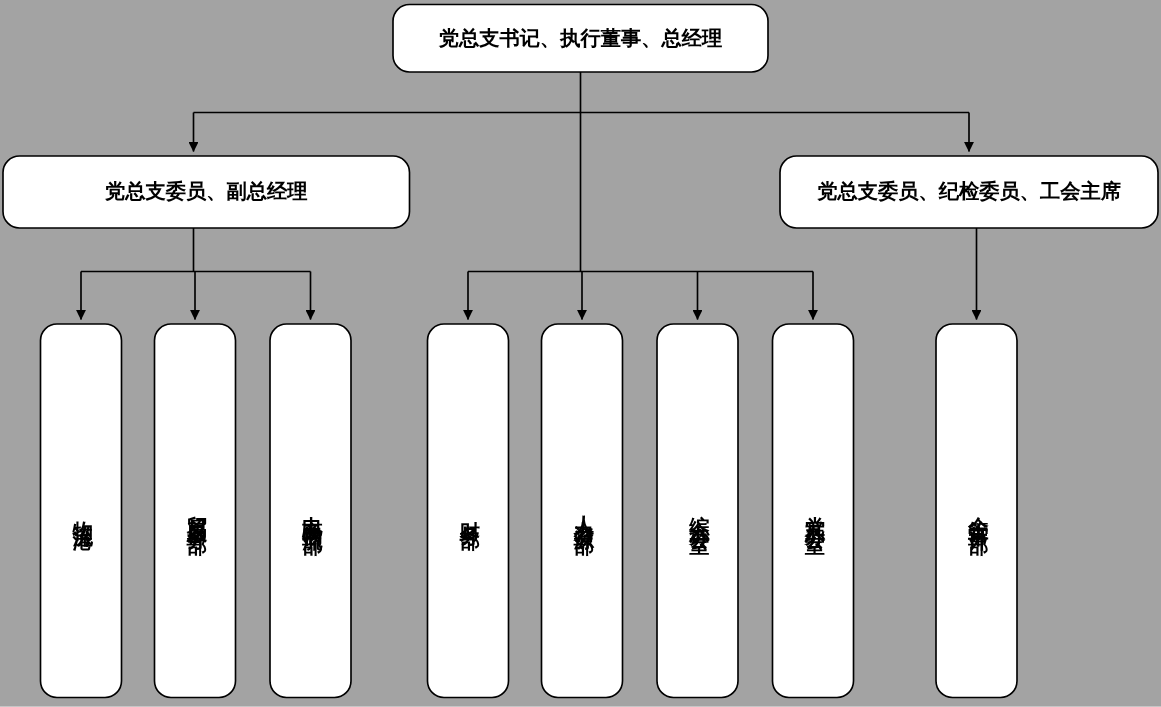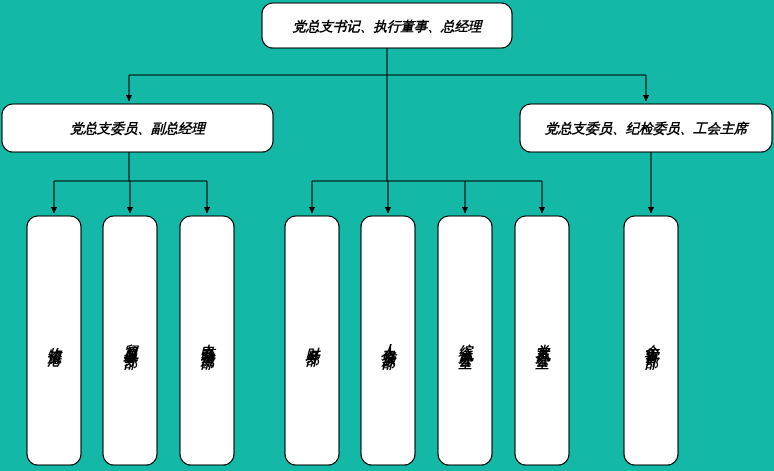--- a/index.html
+++ b/index.html
@@ -10,22 +10,21 @@
   body {
     width: 774px;
     height: 471px;
     font-family: "DejaVu Sans", "Liberation Sans", sans-serif;
     overflow: hidden;
   }
   #chart-root {
     position: relative;
     width: 774px;
     height: 471px;
-    background: #14b8a6;
-    font-style: italic;
+    background: #a3a3a3;
   }
   svg.org-svg {
     position: absolute;
     left: 0;
     top: 0;
     width: 774px;
     height: 471px;
   }
   .node-box {
     fill: #ffffff;

